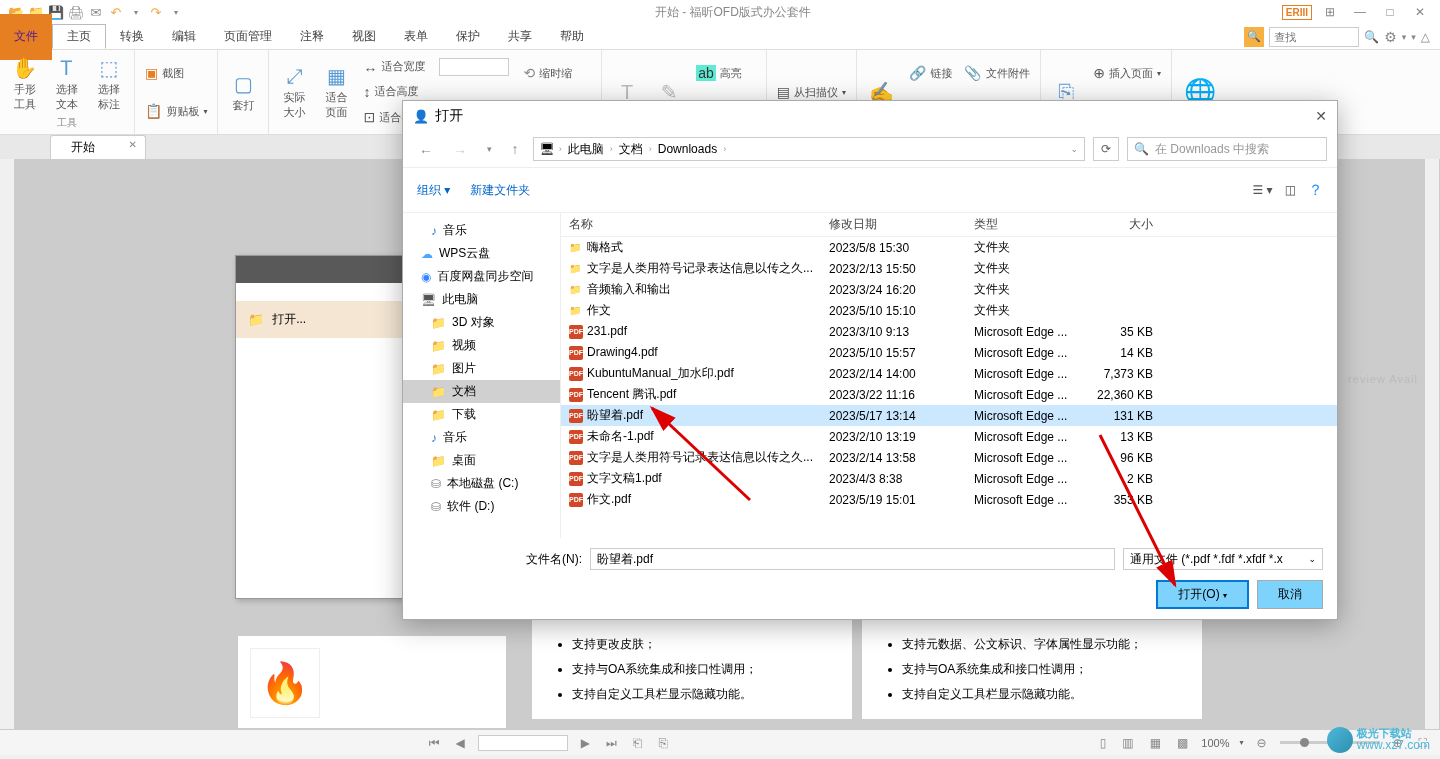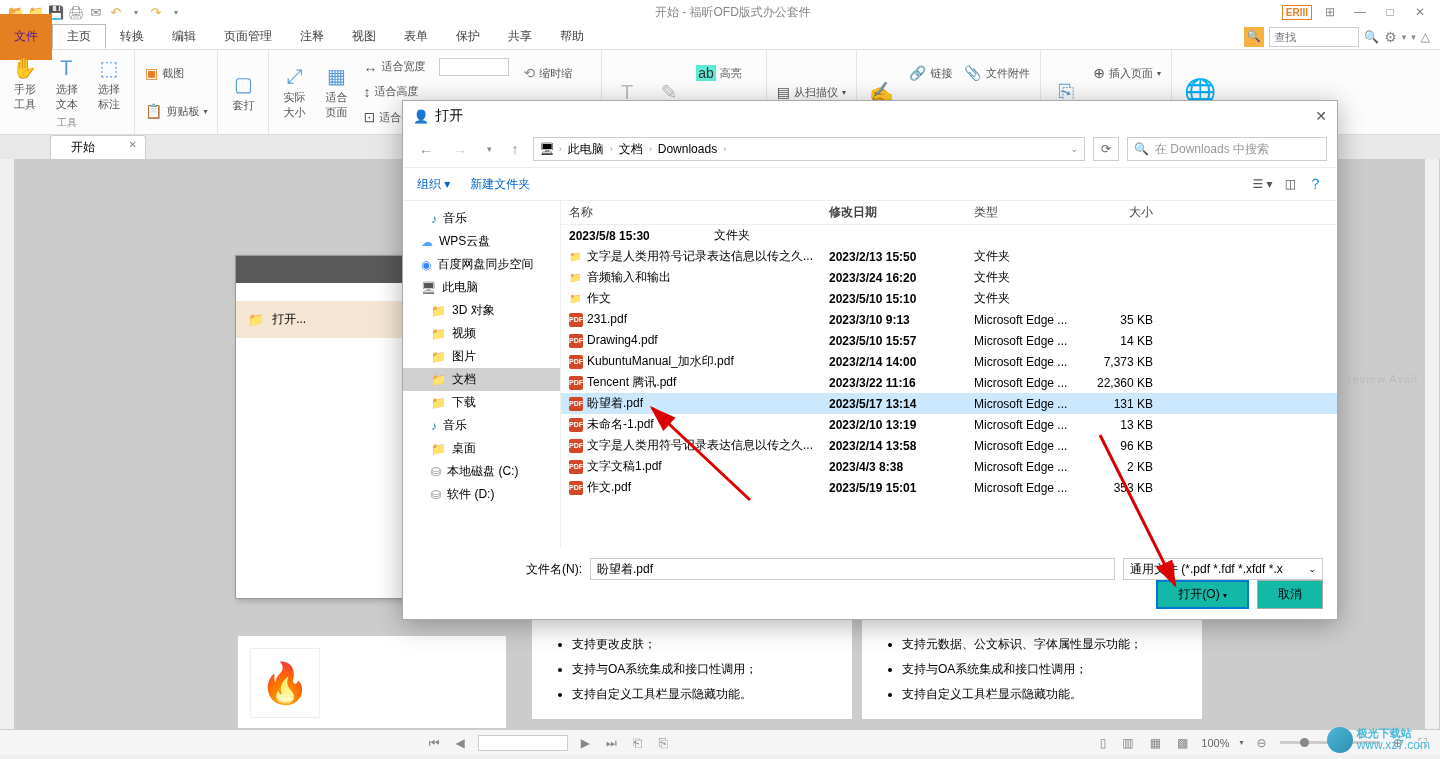--- a/index.html
+++ b/index.html
@@ -73,21 +73,21 @@
 .file-dialog .dlg-title .close { font-size: 14px; color: #555; }
 
 .dlg-nav { height: 36px; display: flex; align-items: center; padding: 0 10px; gap: 8px; }
 .dlg-nav .arrow { font-size: 14px; color: #888; padding: 3px 6px; }
 .dlg-nav .path-bar { flex: 1; border: 1px solid #ccc; height: 24px; display: flex; align-items: center; padding: 0 6px; gap: 4px; font-size: 12px; }
 .dlg-nav .path-bar .seg { padding: 0 2px; }
 .dlg-nav .path-bar .sep { color: #999; font-size: 9px; }
 .dlg-nav .refresh { border: 1px solid #ccc; width: 26px; height: 24px; display: flex; align-items: center; justify-content: center; color: #666; }
 .dlg-nav .dlg-search { border: 1px solid #ccc; height: 24px; width: 200px; display: flex; align-items: center; padding: 0 6px; color: #999; gap: 6px; }
 
-.dlg-toolbar { height: 34px; border-top: 1px solid #eee; border-bottom: 1px solid #eee; display: flex; align-items: center; padding: 0 14px; gap: 20px; }
+.dlg-toolbar { height: 46px; border-top: 1px solid #eee; border-bottom: 1px solid #eee; display: flex; align-items: center; padding: 0 14px; gap: 20px; }
 .dlg-toolbar .link { color: #0066cc; font-size: 12px; }
 .dlg-toolbar .right { margin-left: auto; display: flex; gap: 12px; align-items: center; color: #555; }
 .help-ico { color: #1e90ff; font-size: 15px; }
 
 .dlg-body { flex: 1; display: flex; overflow: hidden; }
 .dlg-tree { width: 158px; border-right: 1px solid #eee; padding: 6px 0; overflow-y: auto; }
 .tree-item { padding: 3px 10px 3px 28px; display: flex; align-items: center; gap: 6px; font-size: 12px; }
 .tree-item.l1 { padding-left: 18px; }
 .tree-item.sel { background: #d0d0d0; }
 .tree-ico { font-size: 12px; }
@@ -95,37 +95,37 @@
 .tree-ico.cloud { color: #4da6ff; }
 .tree-ico.baidu { color: #3385ff; }
 .tree-ico.pc { color: #555; }
 .tree-ico.folder { color: #f0ad4e; }
 .tree-ico.disk { color: #888; }
 
 .dlg-list { flex: 1; overflow-y: auto; }
 .list-header { display: flex; border-bottom: 1px solid #eee; font-size: 12px; color: #444; height: 24px; align-items: center; position: sticky; top: 0; background: #fff; }
 .list-header .col { padding: 0 8px; }
 .col-name { width: 260px; }
-.col-date { width: 145px; font-weight: bold; }
+.col-date { width: 145px; }
 .col-type { width: 120px; }
 .col-size { width: 75px; text-align: right; }
 .list-row { display: flex; height: 21px; align-items: center; font-size: 12px; }
 .list-row.selected { background: #cce8ff; }
 .list-row .col { padding: 0 8px; overflow: hidden; text-overflow: ellipsis; white-space: nowrap; }
 .file-ico { width: 14px; height: 14px; display: inline-flex; align-items: center; justify-content: center; margin-right: 4px; font-size: 10px; vertical-align: middle; }
 .file-ico.folder { color: #f0ad4e; }
 .file-ico.pdf { background: #d24726; color: #fff; font-size: 7px; font-weight: bold; border-radius: 2px; padding: 1px 2px; }
 
-.dlg-footer { padding: 10px 14px; display: flex; flex-direction: column; }
+.dlg-footer { padding: 10px 14px; display: flex; flex-direction: column; gap: 10px; }
 .footer-row1 { display: flex; align-items: center; gap: 8px; }
 .footer-row1 .lbl { font-size: 12px; width: 65px; text-align: right; margin-left: 100px; }
 .footer-row1 input { flex: 1; border: 1px solid #ccc; height: 22px; padding: 0 6px; font-size: 12px; }
 .footer-row1 .filter { border: 1px solid #ccc; height: 22px; width: 200px; padding: 0 6px; font-size: 12px; display: flex; align-items: center; justify-content: space-between; }
 .footer-row2 { display: flex; justify-content: flex-end; gap: 8px; }
-.dlg-btn { border: 1px solid #aaa; background: #14b8a6; padding: 4px 20px; font-size: 12px; }
+.dlg-btn { border: 1px solid #aaa; background: #7dd3fc; padding: 4px 20px; font-size: 12px; }
 .dlg-btn.primary { border: 2px solid #0078d4; }
 
 
 .arrow-annot { position: absolute; z-index: 200; pointer-events: none; }
 
 
 .watermark { position: absolute; right: 10px; bottom: 6px; font-size: 11px; color: #4db8d8; z-index: 300; display: flex; align-items: center; gap: 4px; }
 .watermark .wm-logo { width: 26px; height: 26px; border-radius: 50%; background: linear-gradient(135deg,#4db8d8,#2e8fb0); display: inline-block; }
 .watermark .wm-txt { display: flex; flex-direction: column; line-height: 1.1; }
 </style>
@@ -482,20 +482,21 @@
       </div>
     <div class="dlg-list">
       <div class="list-header">
         <div class="col col-name">名称</div>
         <div class="col col-date">修改日期</div>
         <div class="col col-type">类型</div>
         <div class="col col-size">大小</div>
       </div>
       <div id="rows">
           <div class="list-row">
+            <div class="col col-name"><span class="file-ico folder">📁</span><span>嗨格式</span></div>
             <div class="col col-date">2023/5/8 15:30</div>
             <div class="col col-type">文件夹</div>
             <div class="col col-size"></div>
           </div>
           <div class="list-row">
             <div class="col col-name"><span class="file-ico folder">📁</span><span>文字是人类用符号记录表达信息以传之久...</span></div>
             <div class="col col-date">2023/2/13 15:50</div>
             <div class="col col-type">文件夹</div>
             <div class="col col-size"></div>
           </div>

